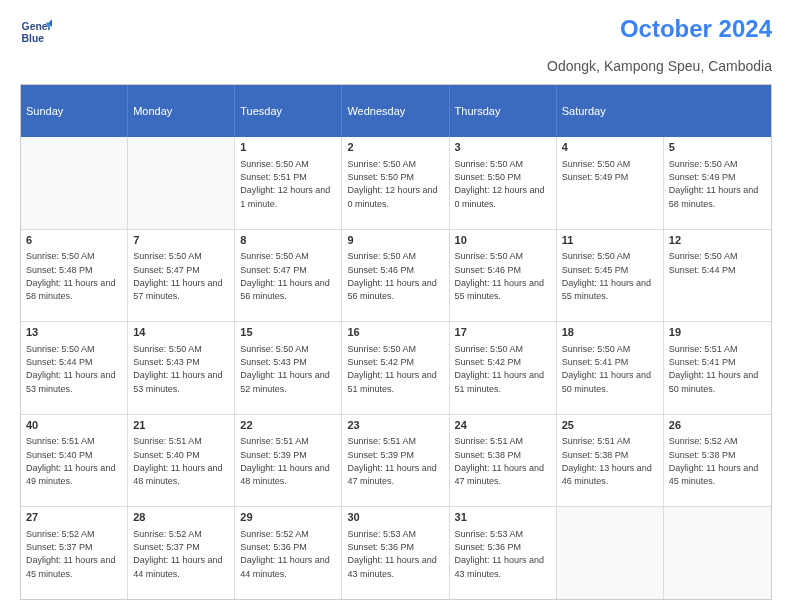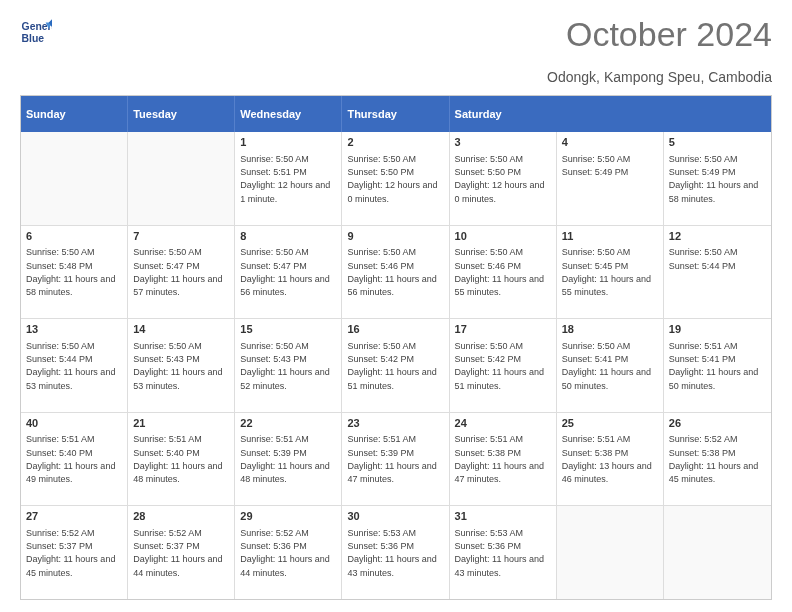--- a/index.html
+++ b/index.html
@@ -29,23 +29,23 @@
       gap: 4px;
     }
     .logo-icon {
       width: 32px;
       height: 32px;
     }
     .title-block {
       text-align: right;
     }
     .month-title {
-      font-size: 34px;
-      font-weight: normal;
-      color: #737373;
+      font-size: 24px;
+      font-weight: bold;
+      color: #3b82f6;
       line-height: 1.1;
     }
     .location {
       font-size: 14px;
       color: #555;
       margin-top: 16px;
     }
     .calendar {
       flex: 1;
       display: flex;
@@ -53,23 +53,23 @@
       border: 1px solid #ccc;
     }
     .cal-header {
       display: grid;
       grid-template-columns: repeat(7, 1fr);
       background: #3a6bbf;
     }
     .cal-header-cell {
       color: #fff;
       font-size: 11px;
-      font-weight: bold;
+      font-weight: normal;
       text-align: left;
-      padding: 12px 5px;
+      padding: 20px 5px;
       border-right: 1px solid #5580cc;
     }
     .cal-header-cell:last-child { border-right: none; }
     .cal-body {
       display: flex;
       flex-direction: column;
       flex: 1;
     }
     .cal-row {
       display: grid;
@@ -118,20 +118,21 @@
     </div>
     <div class="title-block">
       <div class="month-title">October 2024</div>
       <div class="location">Odongk, Kampong Speu, Cambodia</div>
     </div>
   </div>
 
   <div class="calendar">
     <div class="cal-header">
       <div class="cal-header-cell">Sunday</div>
+      <div class="cal-header-cell">Monday</div>
       <div class="cal-header-cell">Tuesday</div>
       <div class="cal-header-cell">Wednesday</div>
       <div class="cal-header-cell">Thursday</div>
       <div class="cal-header-cell">Saturday</div>
     </div>
     <div class="cal-body" id="cal-body">
     <div class="cal-row">
           <div class="cal-cell empty"></div>
           <div class="cal-cell empty"></div>
           <div class="cal-cell"><span class="day-num">1</span><span class="cell-text">Sunrise: 5:50 AM</span><br><span class="cell-text">Sunset: 5:51 PM</span><br><span class="cell-text">Daylight: 12 hours and 1 minute.</span></div>

